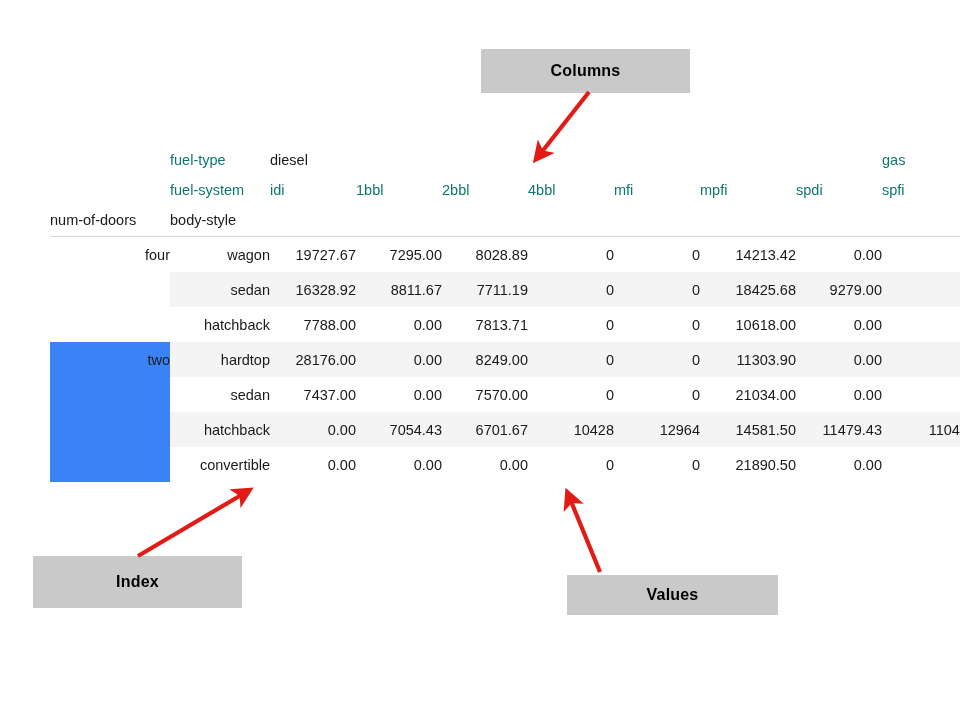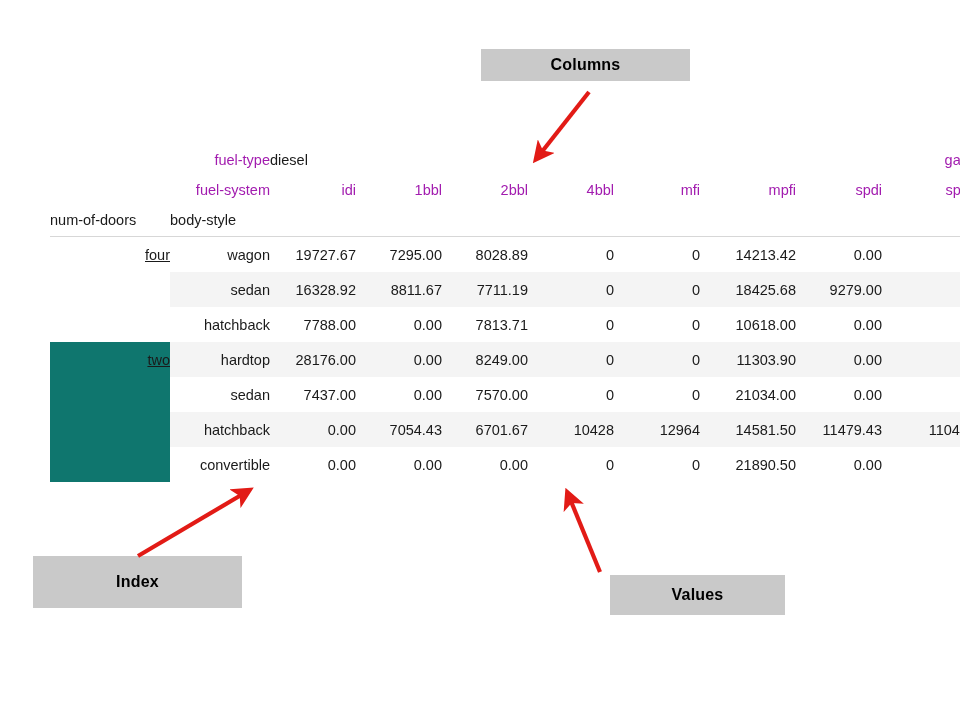--- a/index.html
+++ b/index.html
@@ -35,23 +35,22 @@
   }
 
   .hrow td, .hrow th { height: 30px; }
   .c-idx0 { width: 120px; }
   .c-idx1 { width: 100px; }
   .c-val  { width: 86px; }
   .c-mpfi { width: 96px; }
 
   .hdr {
     font-weight: bold;
-    text-align: right;
-    padding-right: 6px;
-    color: #a21caf;
+    padding-right: 6px;
+    color: #0f766e;
   }
   .hdr-left {
     font-weight: bold;
     text-align: left;
     padding-left: 8px;
   }
   .idxname {
     font-weight: bold;
     text-align: left;
     padding-right: 6px;
@@ -71,40 +70,39 @@
   }
   .rowlabel {
     font-weight: bold;
     text-align: right;
     padding-right: 6px;
   }
   .grouplabel {
     font-weight: bold;
     text-align: right;
     padding-right: 6px;
-    text-decoration: underline;
   }
   .shade { background: #f4f4f4; }
-  .gshade { background: #0f766e; }
+  .gshade { background: #3b82f6; }
 
   
   .callout {
     position: absolute;
     background: #c9c9c9;
     color: #000000;
     font-weight: bold;
     font-size: 16px;
     display: flex;
     align-items: center;
     justify-content: center;
     letter-spacing: .2px;
   }
-  #callout-columns { left: 481px; top: 49px;  width: 209px; height: 32px; }
+  #callout-columns { left: 481px; top: 49px;  width: 209px; height: 44px; }
   #callout-index   { left: 33px;  top: 556px; width: 209px; height: 52px; }
-  #callout-values  { left: 567px; top: 575px; width: 175px; height: 40px; margin-left: 43px; }
+  #callout-values  { left: 567px; top: 575px; width: 211px; height: 40px; }
 
   #annotation-arrows {
     position: absolute;
     left: 0; top: 0;
     width: 960px; height: 720px;
     pointer-events: none;
   }
 </style>
 </head>
 <body>

